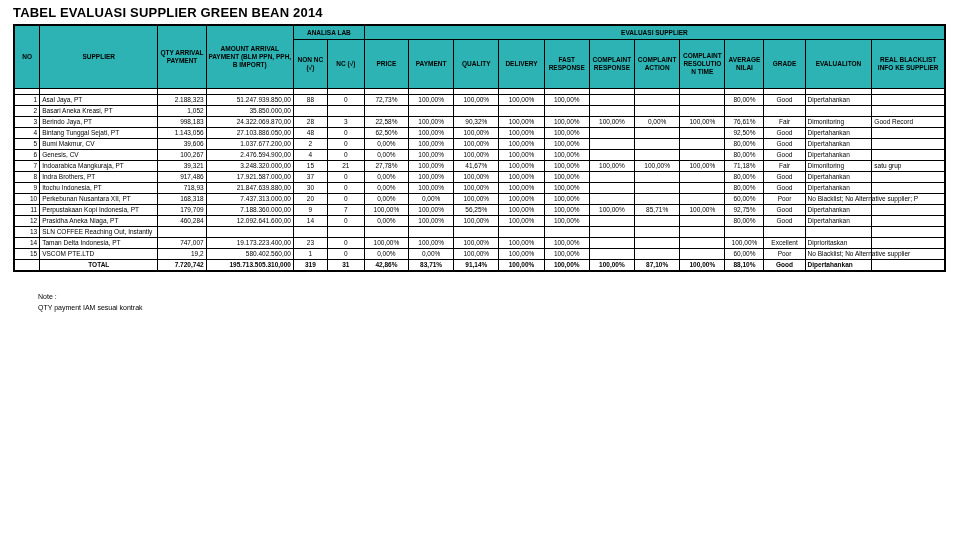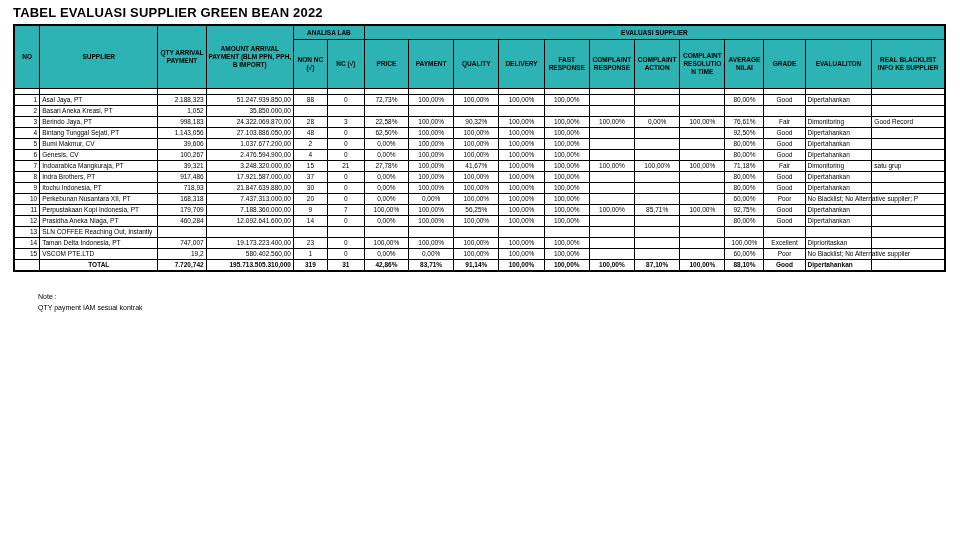--- a/index.html
+++ b/index.html
@@ -35,21 +35,21 @@
   td.spill { overflow:visible; position:relative; z-index:2; }
   tr.spacer td { height:5px; }
   tr.total td { font-weight:bold; }
   .note { position:absolute; left:38px; top:292px; font-size:7px; line-height:1.5; }
 </style>
 </head>
 <body>
 
 <div class="page">
 
-  <div class="title">TABEL EVALUASI SUPPLIER GREEN BEAN 2022</div>
+  <div class="title">TABEL EVALUASI SUPPLIER GREEN BEAN 2014</div>
 
   <table class="eval">
     <colgroup>
       <col style="width:25px">
         <col style="width:115px">
         <col style="width:47px">
         <col style="width:85px">
       <col style="width:33px">
         <col style="width:36px">
       <col style="width:43px">

